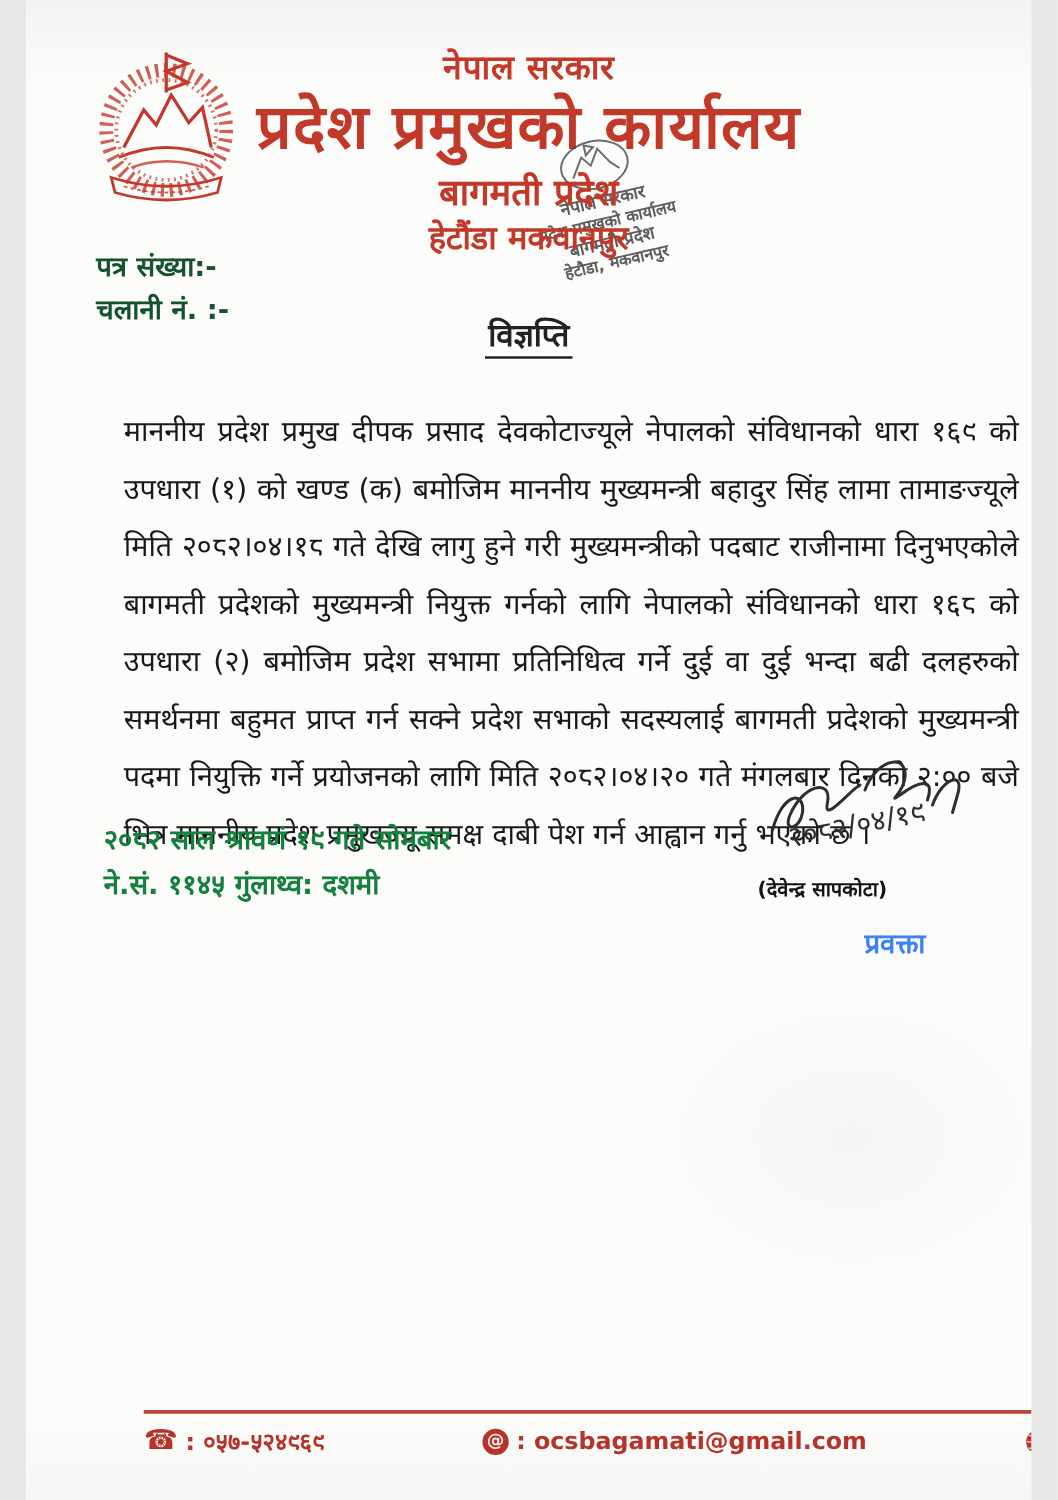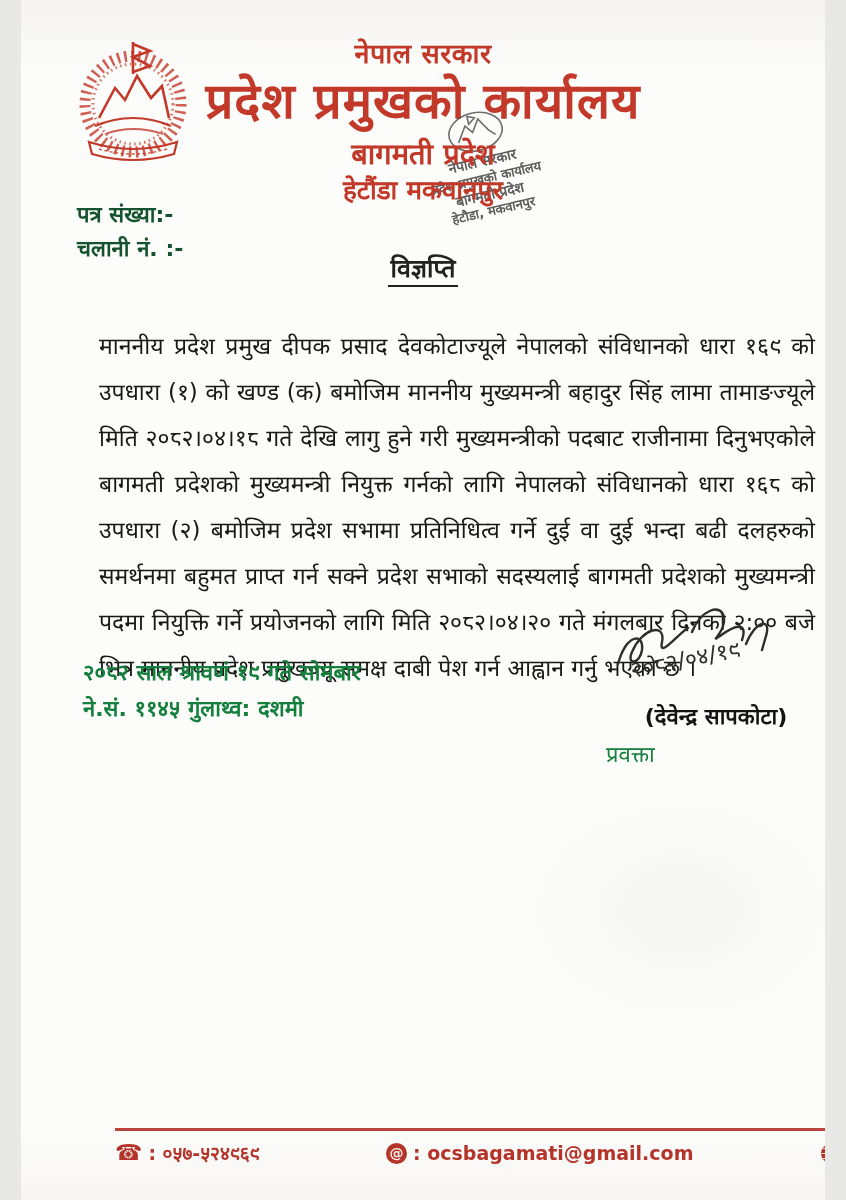--- a/index.html
+++ b/index.html
@@ -49,22 +49,22 @@
     position:absolute;left:78px;top:300px;width:716px;
     font-size:23px;line-height:46px;text-align:justify;color:#181818;
     font-weight:500;
   }
 
   
   .dateline{position:absolute;left:62px;top:655px;font-size:22px;font-weight:700;color:#15803d;line-height:36px;}
 
   
   .sig-art{position:absolute;left:575px;top:592px;width:240px;height:115px;}
-  .sig-name{position:absolute;left:585px;top:700px;width:220px;text-align:center;font-size:22px;font-weight:700;color:#141414;}
-  .sig-role{position:absolute;left:585px;top:738px;width:220px;text-align:left;font-size:22px;font-weight:400;color:#15803d;}
+  .sig-name{position:absolute;left:585px;top:700px;width:220px;text-align:left;font-size:16px;font-weight:700;color:#141414;}
+  .sig-role{position:absolute;left:585px;top:738px;width:220px;text-align:center;font-size:22px;font-weight:700;color:#3b82f6;}
 
   
   .footer-rule{position:absolute;left:94px;top:1128px;width:726px;height:0;
     border-top:3px solid #b9453a;}
   .footer{position:absolute;left:94px;top:1140px;width:726px;display:flex;
     justify-content:space-between;align-items:center;color:#b5342a;font-weight:700;}
   .f-item{display:flex;align-items:center;gap:6px;font-size:19px;white-space:nowrap;}
   .phone-glyph{font-size:22px;line-height:1;}
   .at-badge{display:inline-flex;width:21px;height:21px;border-radius:50%;
     background:#b5342a;color:#fcefe9;font-size:14px;font-weight:700;

